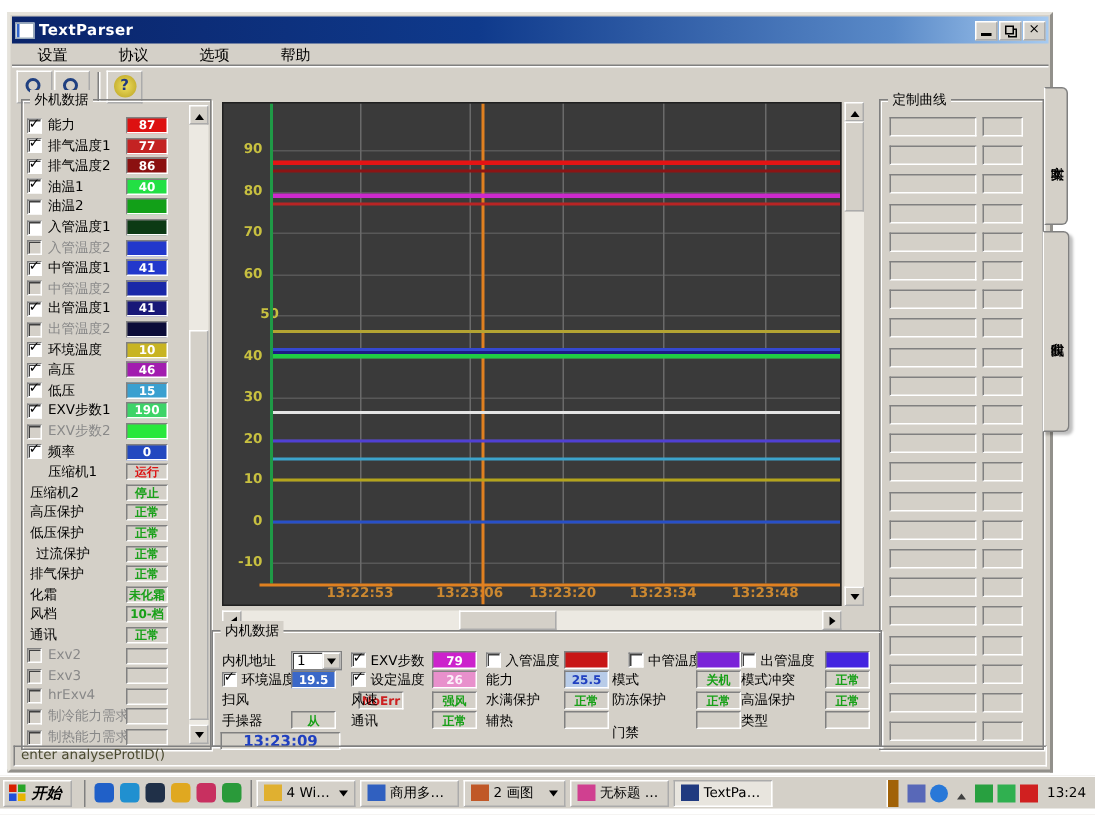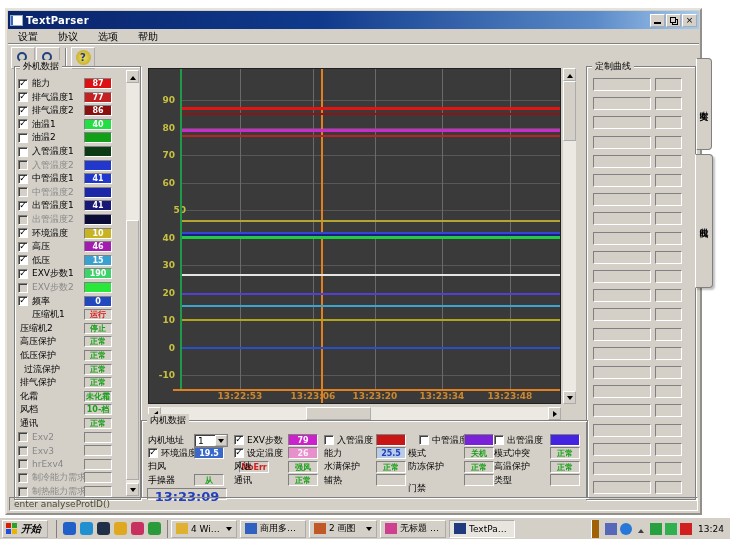--- a/index.html
+++ b/index.html
@@ -14,21 +14,21 @@
   .app-icon { width:13px; height:11px; background:#fff; border:1px solid #9ab;
     margin-right:3px; box-shadow:inset 2px 0 0 #36c; }
   .title-text { font-size:10px; font-weight:bold; letter-spacing:.3px; flex:1; }
   .tb-btn { width:15px; height:13px; background:#d4d0c8; border:1px outset #fff;
     margin-left:1px; position:relative; font-size:9px; line-height:11px; text-align:center; color:#000; }
   .glyph-min { position:absolute; left:3px; bottom:2px; width:7px; height:2px; background:#000; }
   .glyph-res { position:absolute; left:3px; top:2px; width:6px; height:6px; border:1px solid #000;
     box-shadow:2px 2px 0 -1px #d4d0c8, 2px 2px 0 0 #000; }
   .menubar { position:absolute; left:1px; top:19px; right:1px; height:15px;
     display:flex; align-items:center; font-size:10px; }
-  .menu-item { padding:1px 10px;font-family:Liberation Serif, serif; }
+  .menu-item { padding:1px 17px;font-family:Liberation Serif, serif; }
   .toolbar { position:absolute; left:1px; top:34px; right:1px; height:26px;
     border-top:1px solid #fff; box-shadow:0 -1px 0 #808080; display:flex; align-items:center; padding-left:3px; }
   .tool-btn { width:24px; height:22px; border:1px outset #fff; background:#d4d0c8;
     display:flex; align-items:center; justify-content:center; margin-right:1px; }
   .tool-sep { width:2px; height:20px; border-left:1px solid #808080; border-right:1px solid #fff; margin:0 4px; }
   .help-circle { width:15px; height:15px; border-radius:50%; background:radial-gradient(#f0e060,#b8a020);
     color:#223a80; font-size:10px; font-weight:bold; text-align:center; line-height:15px; }
   .groupbox { position:absolute; border:1px solid #808080;
     box-shadow:1px 1px 0 #fff, inset 1px 1px 0 #fff; }
   .legend { position:absolute; top:-7px; left:5px; background:#d4d0c8; padding:0 3px;
@@ -85,21 +85,21 @@
   .v-red-box { background:#c81616; }
   .v-purple-box { background:#7a22d8; }
   .v-blue-violet-box { background:#4424e0; }
   .v-lightblue-box { background:#b8cce8; color:#2040c0; }
   .v-red-text { color:#cc2020;margin-left:45px; }
   .v-green-text { color:#18a018; }
   .dropdown { position:absolute; width:34px; height:13px; background:#fff; border:1px solid #808080;
     box-shadow:inset 1px 1px 0 #404040; font-size:9px; line-height:12px; padding-left:3px; }
   .dd-btn { position:absolute; right:0; top:0; width:12px; height:11px; background:#d4d0c8; border:1px outset #fff; }
   .stamp { position:absolute; background:#d4d0c8; border:1px solid #808080; border-right-color:#fff;
-    border-bottom-color:#fff; color:#2040c0; font-size:13px; font-weight:bold; text-align:center; }
+    border-bottom-color:#fff; color:#2040c0; font-size:10px; font-weight:bold; text-align:center; }
   .statusbar { position:absolute; left:2px; right:2px; bottom:2px; height:14px;
     border:1px solid #808080; border-right-color:#fff; border-bottom-color:#fff;
     font-size:9px; color:#4a4a30; padding:1px 4px; }
   
   .taskbar { position:absolute; left:0; top:517px; width:730px; height:22px; background:#d4d0c8;
     border-top:1px solid #fff; display:flex; align-items:center; }
   .start-btn { height:18px; margin-left:2px; padding:0 6px 0 3px; border:1px outset #fff; background:#d4d0c8;
     display:flex; align-items:center; font-size:10px; font-weight:bold; font-style:italic; }
   .flag { width:12px; height:11px; margin-right:3px; position:relative; }
   .flag i { position:absolute; width:5px; height:5px; }

